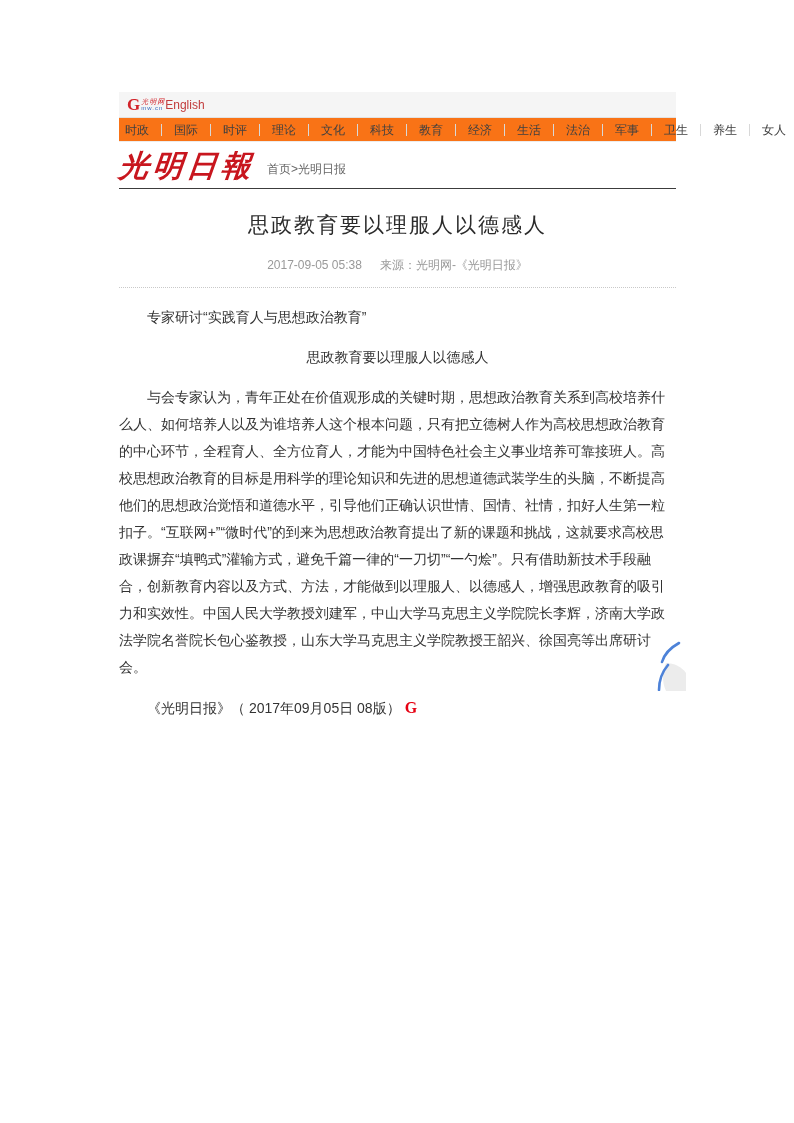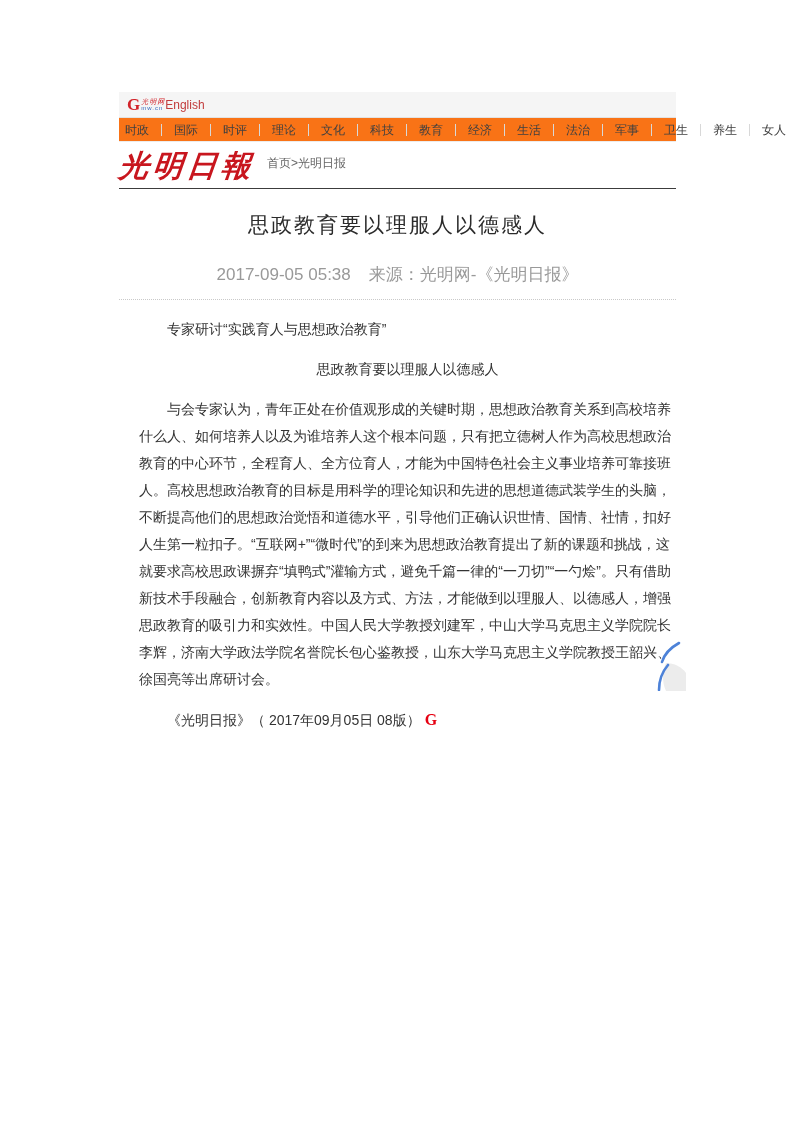--- a/index.html
+++ b/index.html
@@ -51,41 +51,41 @@
     border-bottom:1px solid #3c3c3c;
     display:flex; align-items:flex-end;
   }
   .brand-logo {
     font-family:"Liberation Serif","DejaVu Serif",serif;
     font-size:30px; line-height:32px; color:#c8161e;
     font-weight:bold; font-style:italic; letter-spacing:4px;
     transform:skewX(-6deg); cursor:pointer;
   }
   .breadcrumb {
-    margin-left:12px; margin-bottom:10px;
+    margin-left:12px; margin-bottom:4px;
     font-size:12px; color:#666;
   }
   .breadcrumb span.crumb { cursor:pointer; }
 
   
   .article-title {
     margin-top:22px; text-align:center;
     font-family:"Liberation Serif","DejaVu Serif",serif;
     font-size:21px; color:#2b2b2b; font-weight:400; letter-spacing:2px;
   }
   .article-meta {
-    margin-top:24px; padding-bottom:13px;
+    margin-top:18px; padding-bottom:13px;
     border-bottom:1px dotted #c9c9c9;
-    text-align:center; font-size:17px; color:#999;
+    text-align:center; font-size:12px; color:#999;
   }
   .article-meta .dt { margin-right:18px; }
 
   
   .article-body { margin-top:16px; font-size:14px; color:#333; }
-  .article-body p { line-height:27px; margin-bottom:13px;margin-left:20px; }
+  .article-body p { line-height:27px; margin-bottom:13px; }
   .p-indent { text-indent:2em; }
   .p-center { text-align:center; }
   .lead-bold { font-weight:bold; }
   .article-footer { text-indent:2em; }
   .footer-g {
     font-family:"Liberation Serif","DejaVu Serif",serif;
     font-weight:bold; color:#e60012; font-size:16px; margin-left:4px;
     font-style:normal;
   }
 

